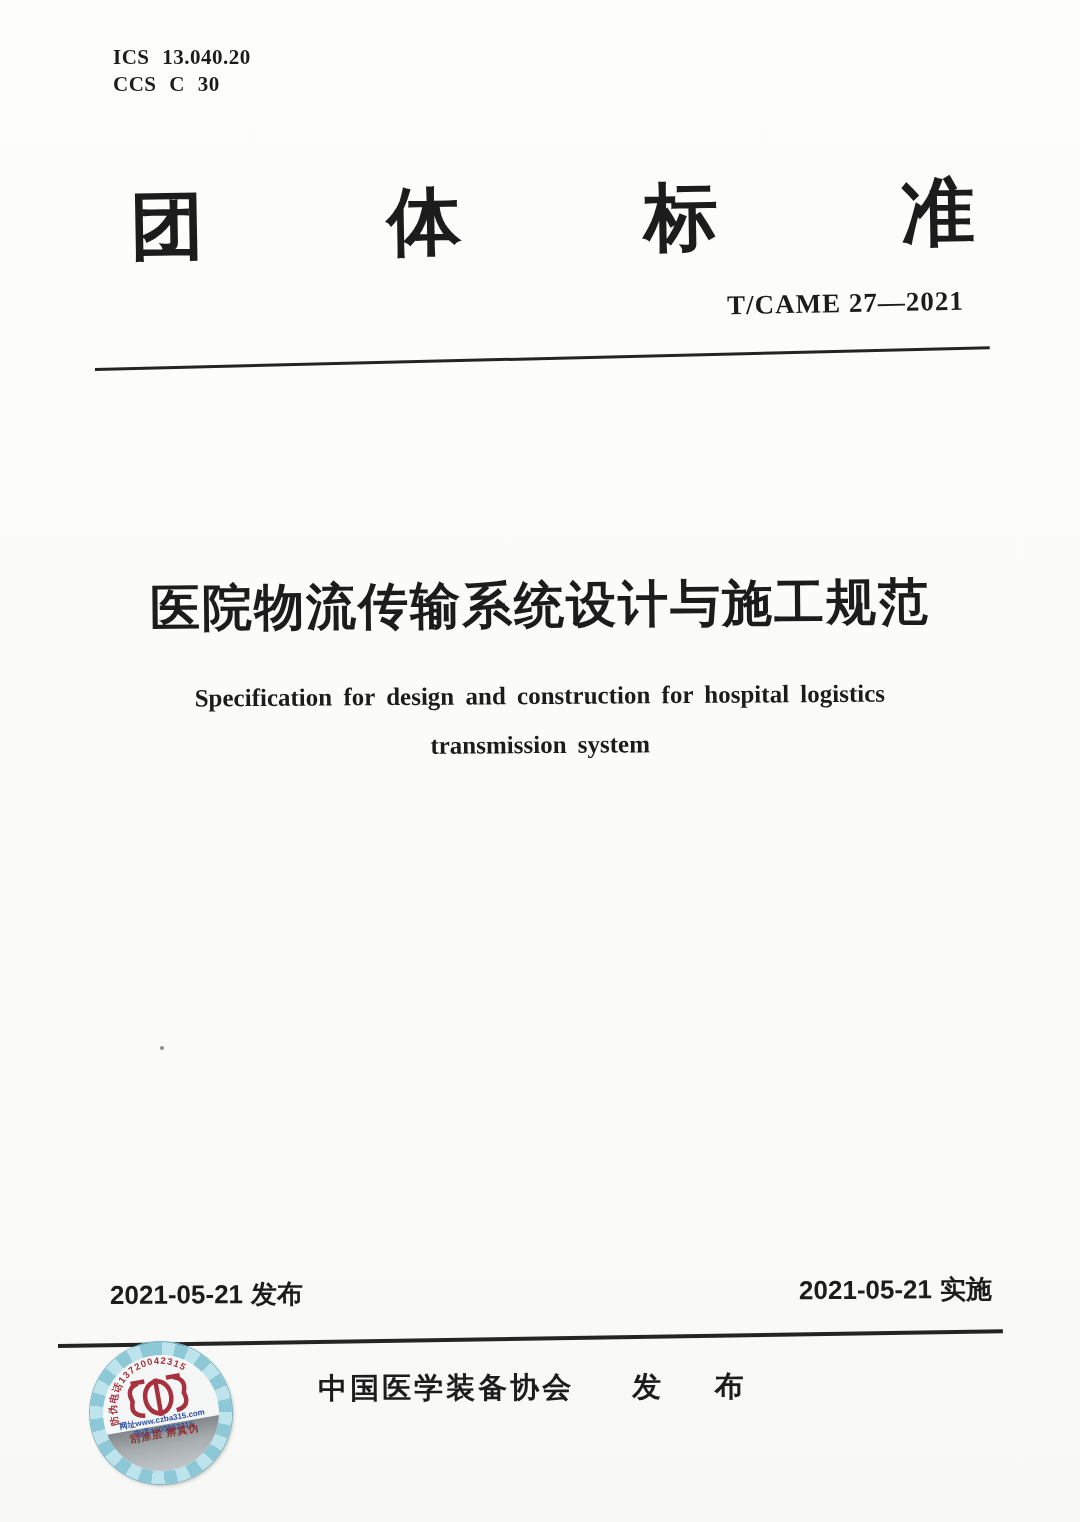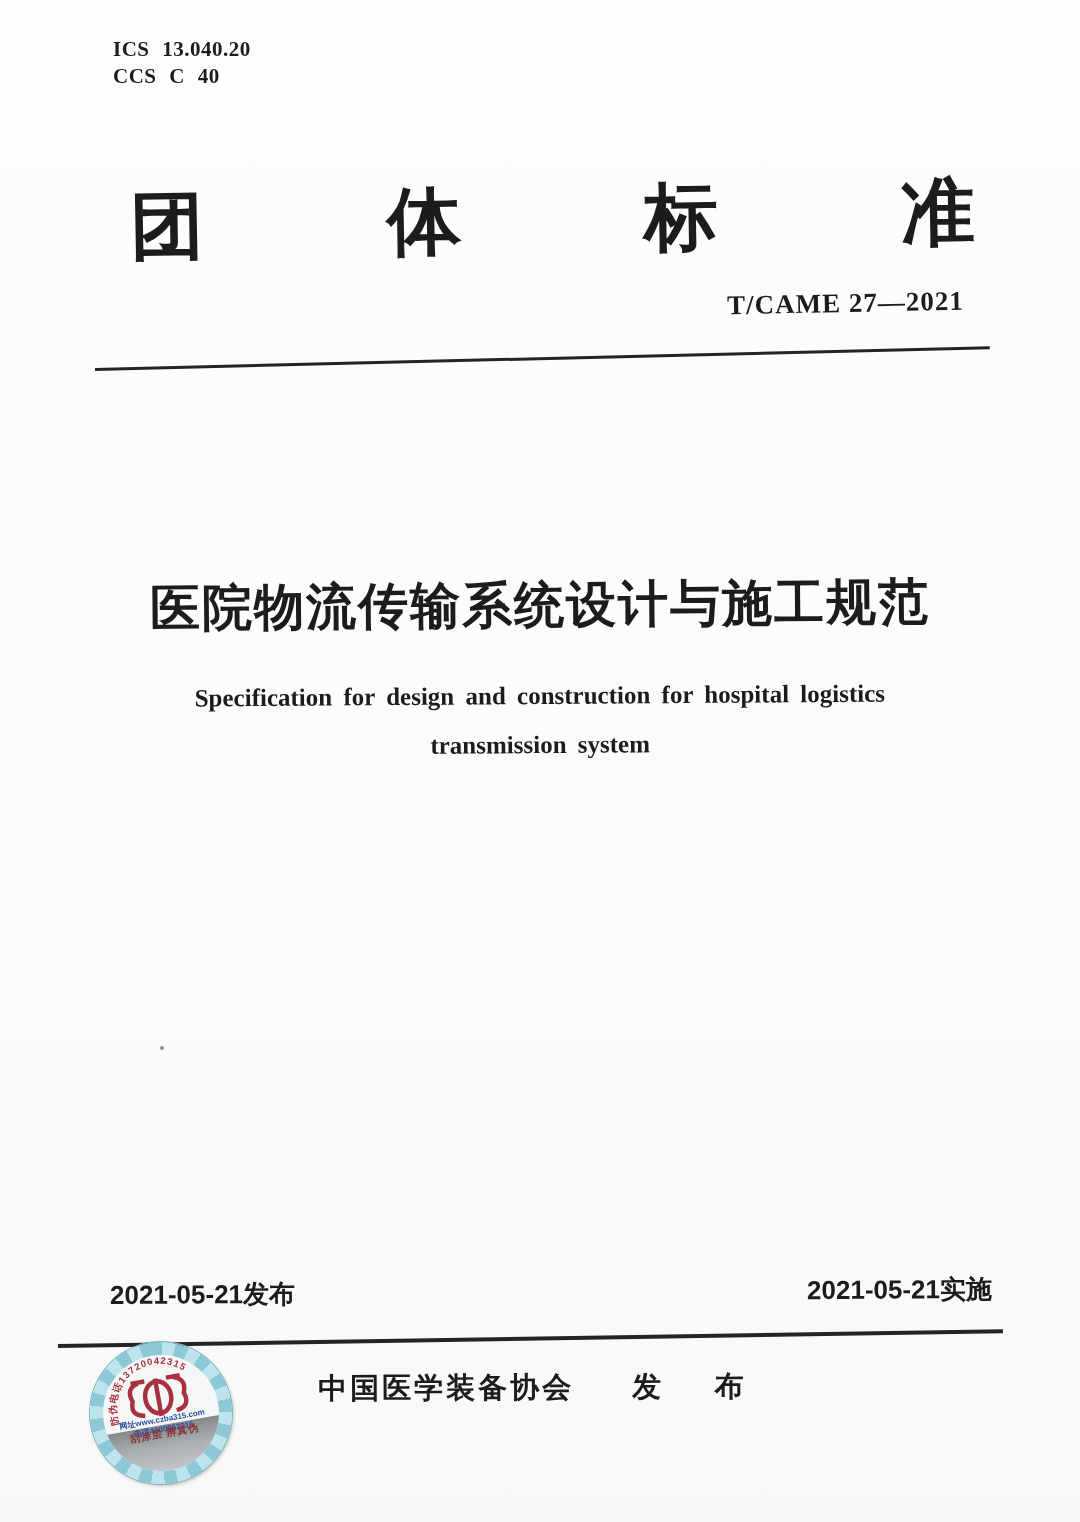--- a/index.html
+++ b/index.html
@@ -13,21 +13,21 @@
     background: linear-gradient(180deg, #fdfdfc 0%, #fbfbf9 60%, #f8f8f6 100%);
     font-family: "Liberation Sans", sans-serif;
     color: #1c1c1c;
     overflow: hidden;
   }
   .abs { position: absolute; }
 
   
   .ics-block {
     left: 113px;
-    top: 36px;
+    top: 44px;
     font-family: "Liberation Serif", serif;
     font-weight: bold;
     font-size: 21px;
     line-height: 1.3;
     word-spacing: 7px;
     letter-spacing: 0.5px;
   }
 
   
   .std-type {
@@ -109,21 +109,21 @@
     left: 110px;
     top: 1278px;
     width: 882px;
     display: flex;
     justify-content: space-between;
     font-size: 26px;
     font-weight: bold;
     transform: rotate(-0.4deg);
     transform-origin: left center;
   }
-  .dates-row .lbl { margin-left: 0; }
+  .dates-row .lbl { margin-left: 8px; }
 
   .publisher-row {
     left: 0;
     top: 1368px;
     width: 100%;
     text-align: center;
     font-size: 29px;
     font-weight: bold;
     letter-spacing: 3px;
     transform: rotate(-0.3deg);
@@ -179,21 +179,21 @@
     position: absolute;
     left: 0; top: 0;
     width: 100%; height: 100%;
   }
 </style>
 </head>
 <body>
 
 <div class="abs ics-block">
   <div>ICS 13.040.20</div>
-  <div>CCS C 40</div>
+  <div>CCS C 30</div>
 </div>
 
 <div class="abs std-type">
   <span>团</span>
   <span>体</span>
   <span>标</span>
   <span>准</span>
 </div>
 
 <div class="abs std-number">T/CAME 27—2021</div>

